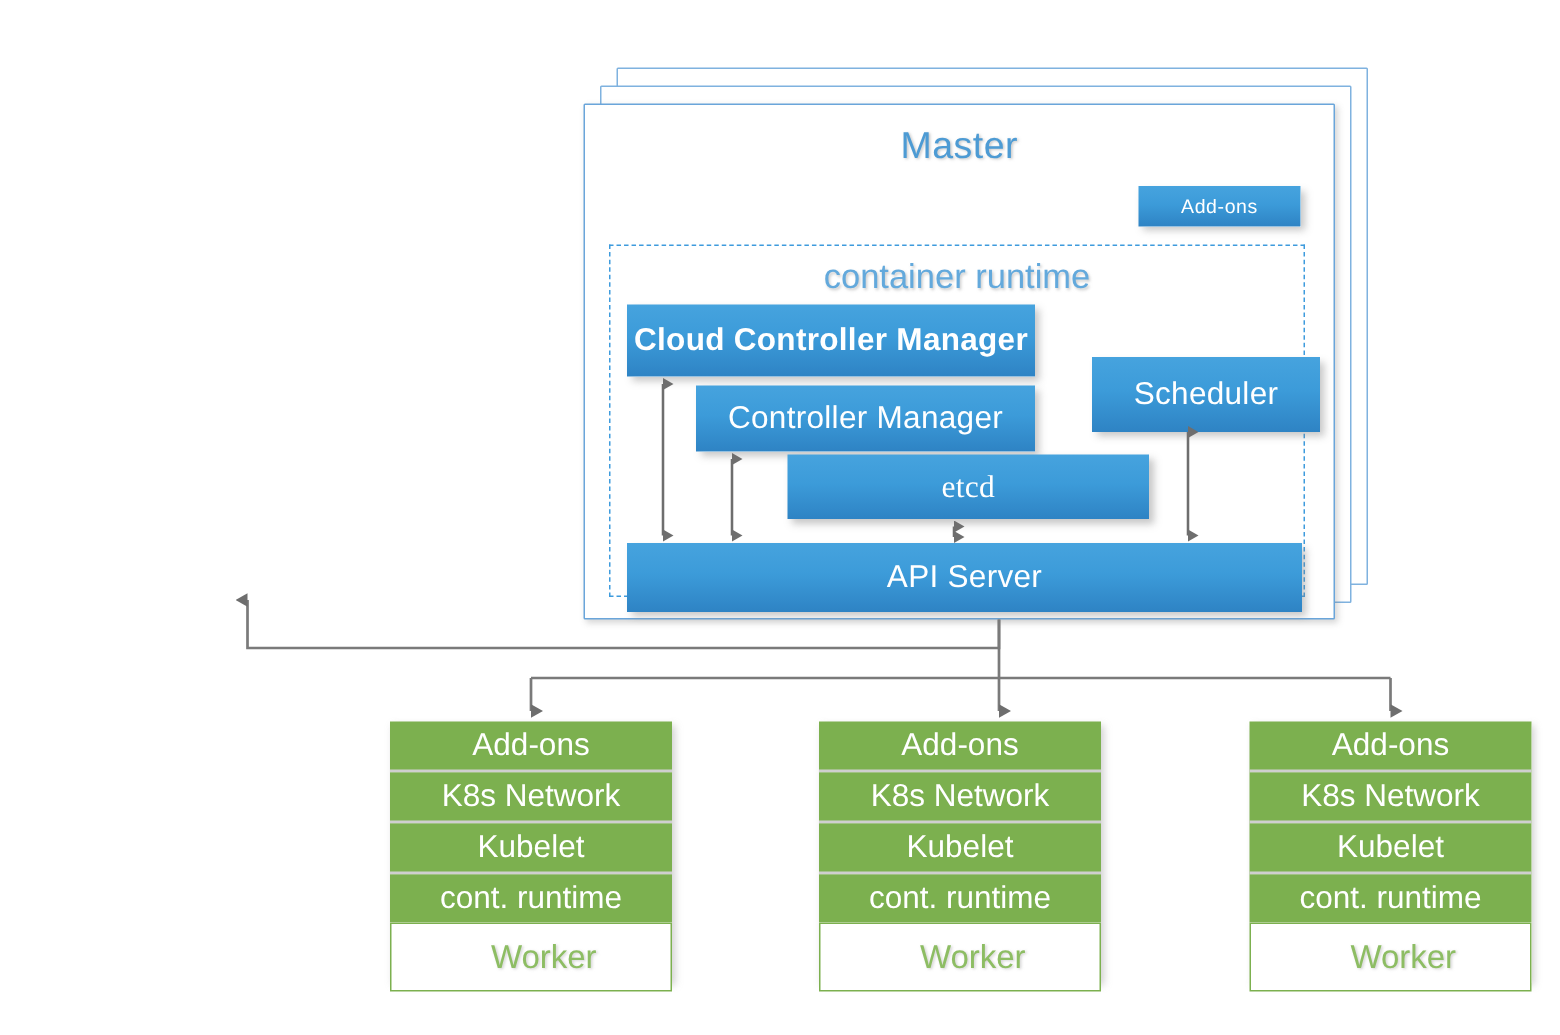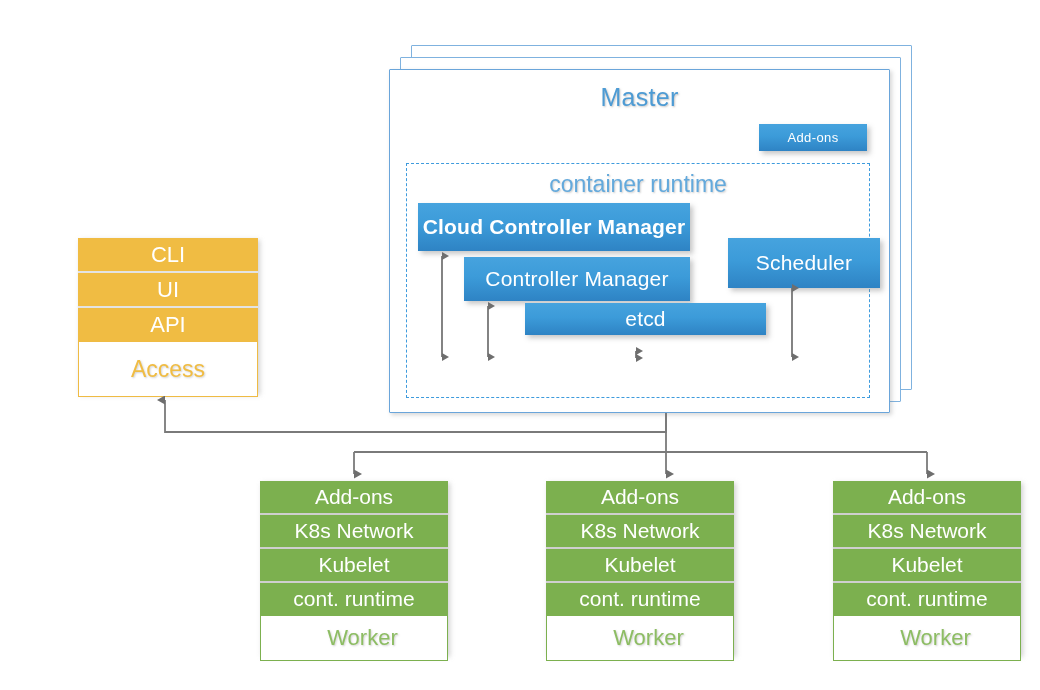--- a/index.html
+++ b/index.html
@@ -148,24 +148,25 @@
     <div class="abs bluebox small" style="left:369px; top:54px; width:108px; height:27px;">Add-ons</div>
 
     <div class="abs dashed-box" style="left:16px; top:93px; width:464px; height:235px;">
       <div class="dashed-title" style="top:7px;">container runtime</div>
     </div>
 
     <div class="abs bluebox" style="left:28px; top:133px; width:272px; height:48px;font-weight:bold;">Cloud Controller Manager</div>
 
     <div class="abs bluebox" style="left:74px; top:187px; width:226px; height:44px;">Controller Manager</div>
 
-    <div class="abs bluebox" style="left:135px; top:233px; width:241px; height:32px;">etcd</div>
+    <div class="abs bluebox" style="left:135px; top:233px; width:241px; height:43px;font-family:Liberation Serif, serif;">etcd</div>
 
     <div class="abs bluebox" style="left:338px; top:168px; width:152px; height:50px;">Scheduler</div>
 
+    <div class="abs bluebox" style="left:28px; top:292px; width:450px; height:46px;">API Server</div>
 
     <svg class="abs" style="left:0; top:0; width:501px; height:344px;" viewBox="0 0 501 344">
       <defs>
         <marker id="mArrowUp" markerWidth="8" markerHeight="8" refX="4" refY="7" orient="auto" markerUnits="userSpaceOnUse">
           <path d="M0,7 L4,0 L8,7 Z" fill="#6E6E6E"></path>
         </marker>
         <marker id="mArrowDn" markerWidth="8" markerHeight="8" refX="4" refY="7" orient="auto" markerUnits="userSpaceOnUse">
           <path d="M0,7 L4,0 L8,7 Z" fill="#6E6E6E"></path>
         </marker>
       </defs>
@@ -173,26 +174,20 @@
       <line x1="52" y1="186" x2="52" y2="287" stroke="#6E6E6E" stroke-width="1.7" marker-start="url(#mArrowUp)" marker-end="url(#mArrowDn)"></line>
 
       <line x1="98" y1="236" x2="98" y2="287" stroke="#6E6E6E" stroke-width="1.7" marker-start="url(#mArrowUp)" marker-end="url(#mArrowDn)"></line>
 
       <line x1="246" y1="281" x2="246" y2="288" stroke="#6E6E6E" stroke-width="1.7" marker-start="url(#mArrowUp)" marker-end="url(#mArrowDn)"></line>
 
       <line x1="402" y1="218" x2="402" y2="287" stroke="#6E6E6E" stroke-width="1.7" marker-start="url(#mArrowUp)" marker-end="url(#mArrowDn)"></line>
     </svg>
   </div>
 
-  <div class="abs orange-wrap" style="left:78px; top:238px; width:180px; height:155px;">
-    <div class="orangebox" style="height:33px;">CLI</div>
-    <div class="orangebox" style="height:33px;">UI</div>
-    <div class="orangebox" style="height:33px; border-bottom:none;">API</div>
-    <div class="orange-foot" style="height:56px;">Access</div>
-  </div>
 
   <div class="abs worker-wrap" style="left:260px; top:481px; width:188px; height:174px;">
     <div class="greenbox" style="height:32px;">Add-ons</div>
     <div class="greenbox" style="height:32px;">K8s Network</div>
     <div class="greenbox" style="height:32px;">Kubelet</div>
     <div class="greenbox" style="height:32px; border-bottom:none;">cont. runtime</div>
     <div class="green-foot" style="height:46px;">Worker</div>
   </div>
 
   <div class="abs worker-wrap" style="left:546px; top:481px; width:188px; height:174px;">

